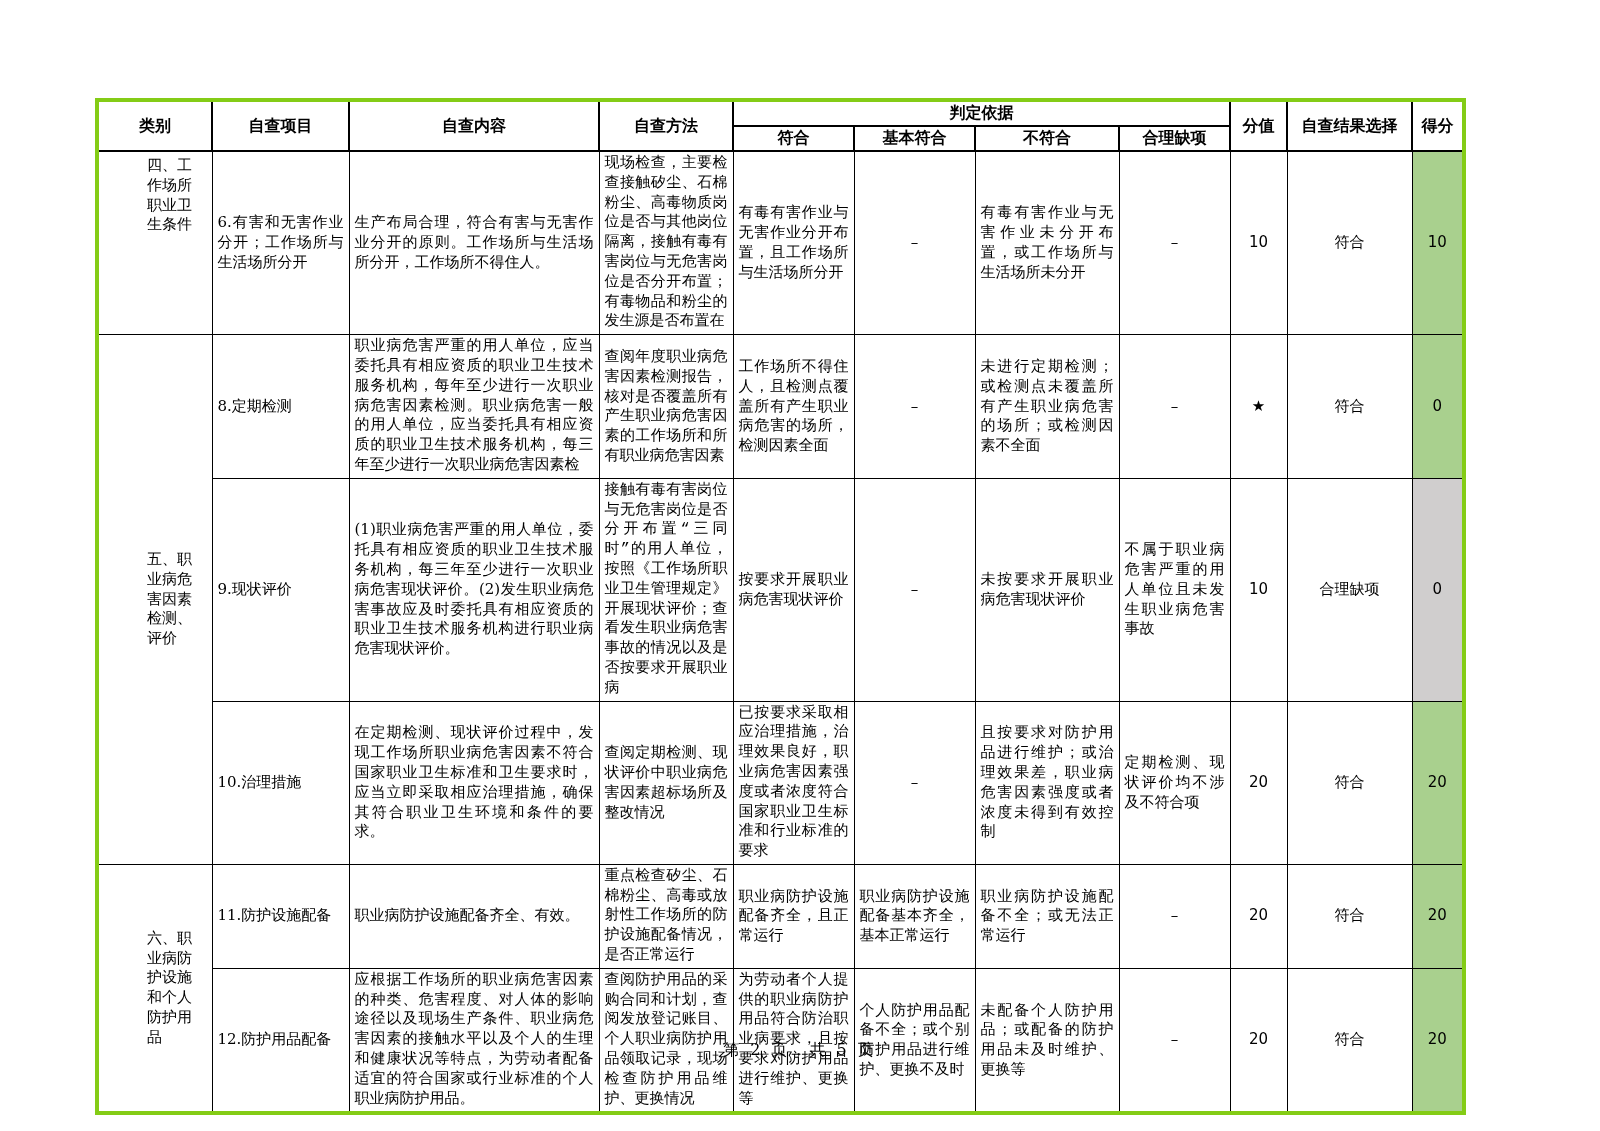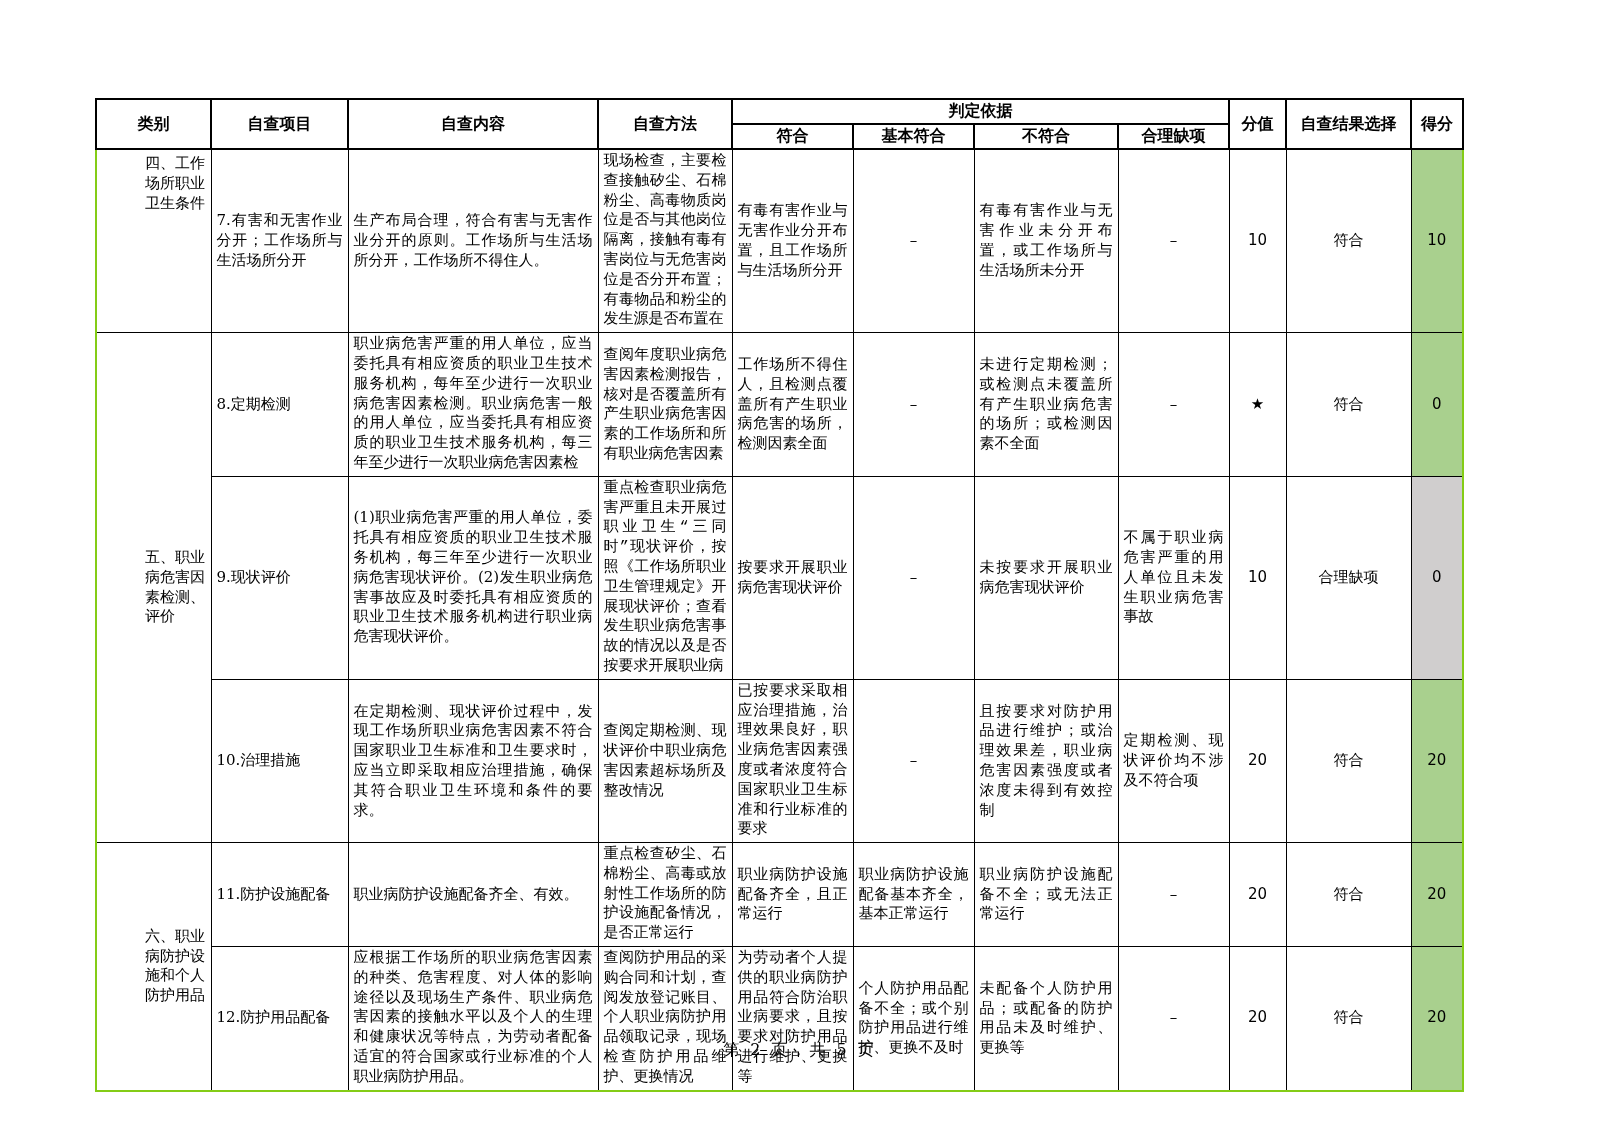--- a/index.html
+++ b/index.html
@@ -5,21 +5,21 @@
   * { margin:0; padding:0; box-sizing:border-box; }
   html,body { background:#ffffff; }
   body {
     width:1600px; height:1131px; position:relative;
     font-family:"DejaVu Serif","Liberation Serif",serif;
     color:#000;
   }
   .sheet { position:absolute; left:95px; top:98px; }
   table.checklist {
     border-collapse:collapse; table-layout:fixed; width:1367px;
-    border:2px solid #84cc16;
+    border:4px solid #84cc16;
   }
   .checklist th {
     border:2px solid #000; font-weight:bold; font-size:16px;
     text-align:center; vertical-align:middle; padding:1px 2px;
     font-family:"DejaVu Sans","Liberation Sans",sans-serif;
   }
   .checklist td {
     border:1px solid #000; font-size:15px; line-height:1.32;
     padding:2px 5px; vertical-align:middle; overflow:hidden;
     text-align:justify;
@@ -76,21 +76,21 @@
         <th>符合</th>
         <th>基本符合</th>
         <th>不符合</th>
         <th>合理缺项</th>
       </tr>
     </thead>
     <tbody>
 
       <tr class="r7">
         <td class="cat cat-top">四、工作场所职业卫生条件</td>
-        <td>7.有害和无害作业分开；工作场所与生活场所分开</td>
+        <td>6.有害和无害作业分开；工作场所与生活场所分开</td>
         <td>生产布局合理，符合有害与无害作业分开的原则。工作场所与生活场所分开，工作场所不得住人。</td>
         <td class="cellclip">现场检查，主要检查接触矽尘、石棉粉尘、高毒物质岗位是否与其他岗位隔离，接触有毒有害岗位与无危害岗位是否分开布置；有毒物品和粉尘的发生源是否布置在</td>
         <td>有毒有害作业与无害作业分开布置，且工作场所与生活场所分开</td>
         <td class="center">–</td>
         <td>有毒有害作业与无害作业未分开布置，或工作场所与生活场所未分开</td>
         <td class="center">–</td>
         <td class="center num">10</td>
         <td class="center">符合</td>
         <td class="score-green" style="background-color: rgb(169, 208, 142);">10</td>
       </tr>
@@ -105,21 +105,21 @@
         <td>未进行定期检测；或检测点未覆盖所有产生职业病危害的场所；或检测因素不全面</td>
         <td class="center">–</td>
         <td class="center">★</td>
         <td class="center">符合</td>
         <td class="score-green" style="background-color: rgb(169, 208, 142);">0</td>
       </tr>
 
       <tr class="r9">
         <td>9.现状评价</td>
         <td>(1)职业病危害严重的用人单位，委托具有相应资质的职业卫生技术服务机构，每三年至少进行一次职业病危害现状评价。(2)发生职业病危害事故应及时委托具有相应资质的职业卫生技术服务机构进行职业病危害现状评价。</td>
-        <td class="cellclip">重点检查职业病危害严重且未开展过职业卫生“三同时”现状评价，按照《工作场所职业卫生管理规定》开展现状评价；查看发生职业病危害事故的情况以及是否按要求开展职业病</td>
+        <td class="cellclip">接触有毒有害岗位与无危害岗位是否分开布置“三同时”的用人单位，按照《工作场所职业卫生管理规定》开展现状评价；查看发生职业病危害事故的情况以及是否按要求开展职业病</td>
         <td>按要求开展职业病危害现状评价</td>
         <td class="center">–</td>
         <td>未按要求开展职业病危害现状评价</td>
         <td>不属于职业病危害严重的用人单位且未发生职业病危害事故</td>
         <td class="center num">10</td>
         <td class="center">合理缺项</td>
         <td class="score-gray" style="background-color: rgb(208, 206, 206);">0</td>
       </tr>
 
       <tr class="r10">

